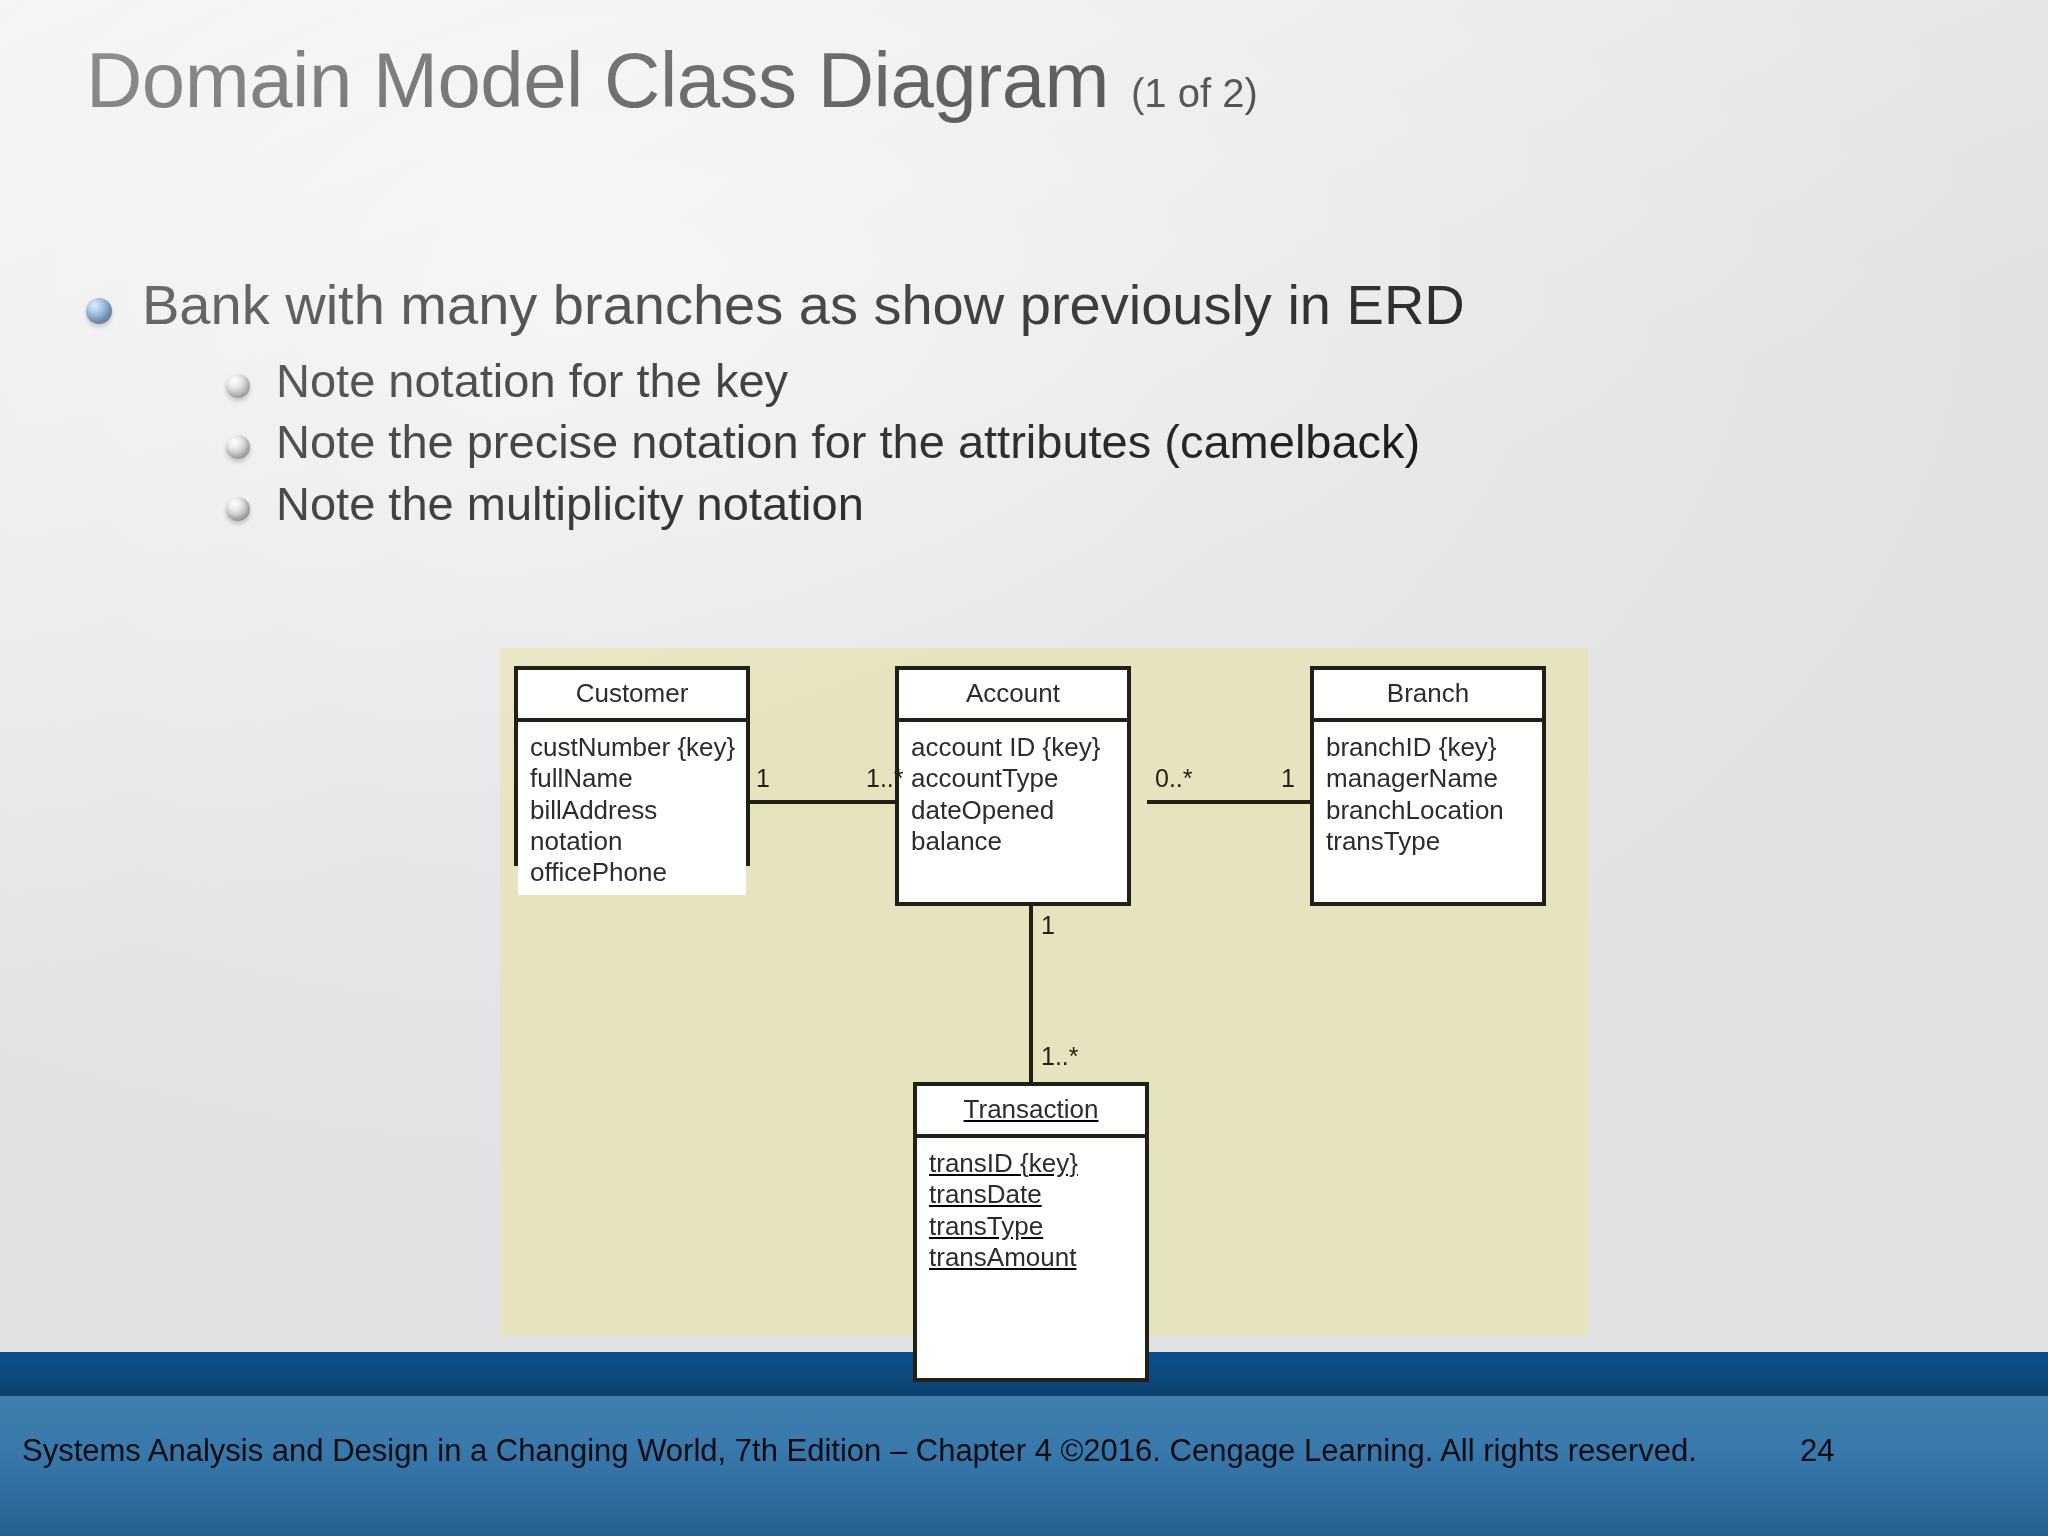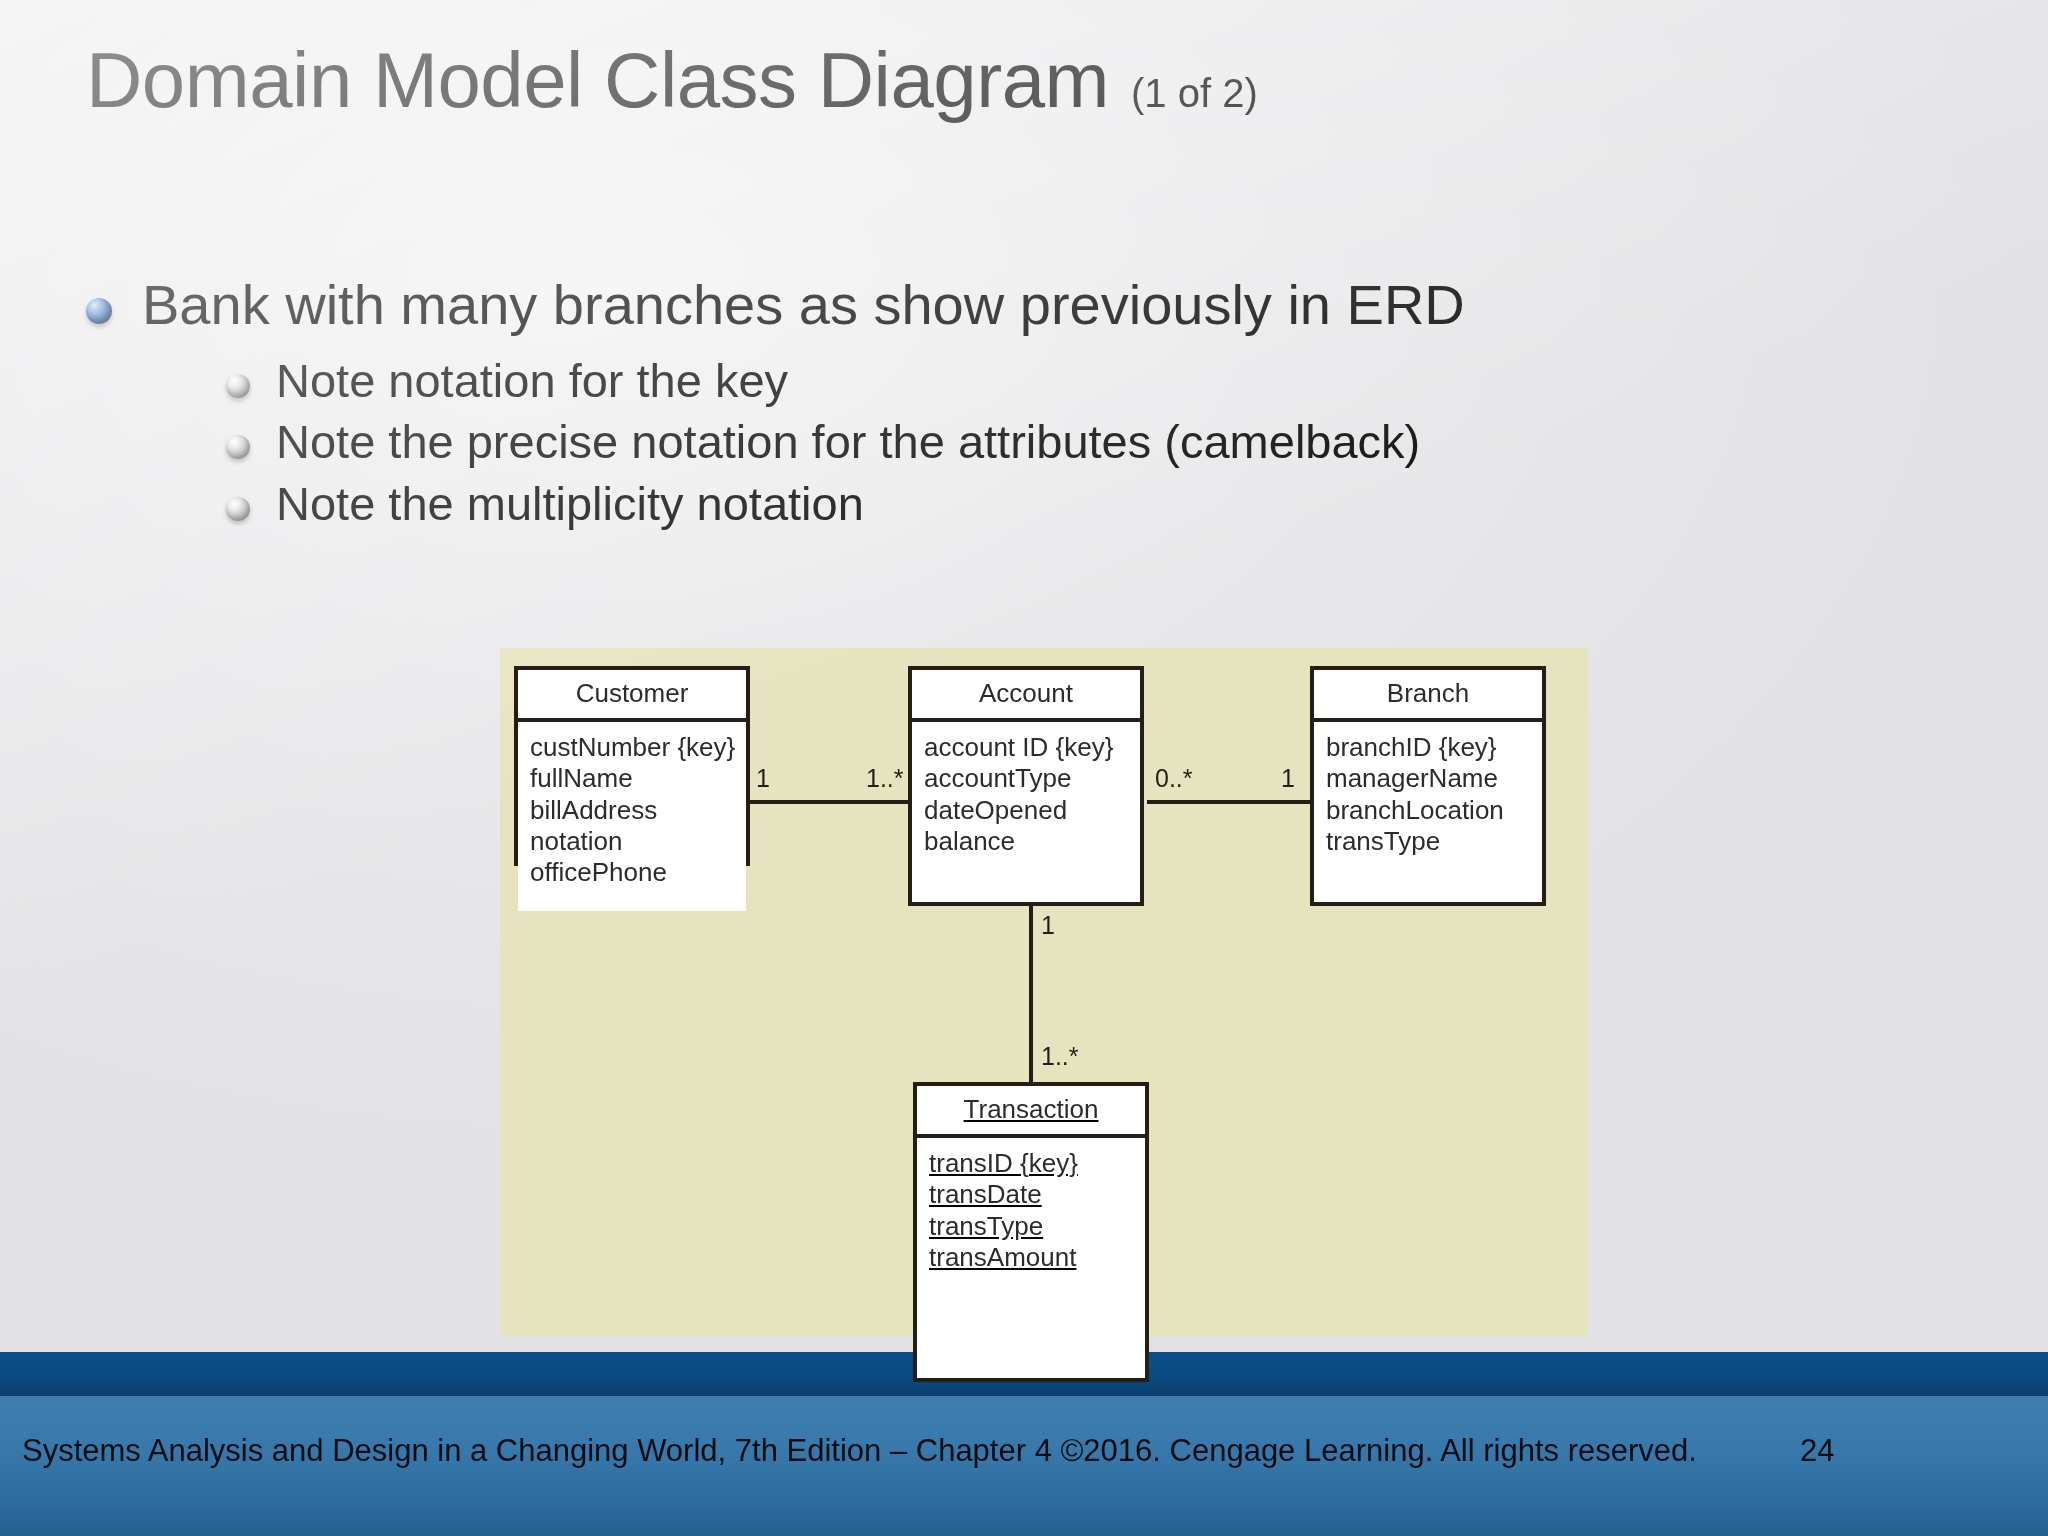--- a/index.html
+++ b/index.html
@@ -123,33 +123,33 @@
     text-align: center;
     font-size: 26px;
     color: #2c2c2c;
     padding: 9px 4px 10px;
     border-bottom: 4px solid #231f16;
     background: #ffffff;
     line-height: 1.1;
   }
   .uml-attrs {
     flex: 1 1 auto;
-    padding: 10px 10px 22px 12px;
+    padding: 10px 10px 6px 12px;
     background: #ffffff;
   }
   .uml-attr {
     font-size: 26px;
     color: #2c2c2c;
     line-height: 1.21;
     white-space: nowrap;
   }
 
   
   .cls-customer    { left: 14px;  top: 18px;  width: 236px; height: 200px; }
-  .cls-account     { left: 408px; top: 18px;  width: 236px; height: 240px; }
+  .cls-account     { left: 395px; top: 18px;  width: 236px; height: 240px; }
   .cls-branch      { left: 810px; top: 18px;  width: 236px; height: 240px; }
   .cls-transaction { left: 413px; top: 434px; width: 236px; height: 300px; text-decoration: underline; }
 
   
   .assoc {
     position: absolute;
     background: #231f16;
     z-index: 2;
   }
   .assoc-h { height: 4px; }

